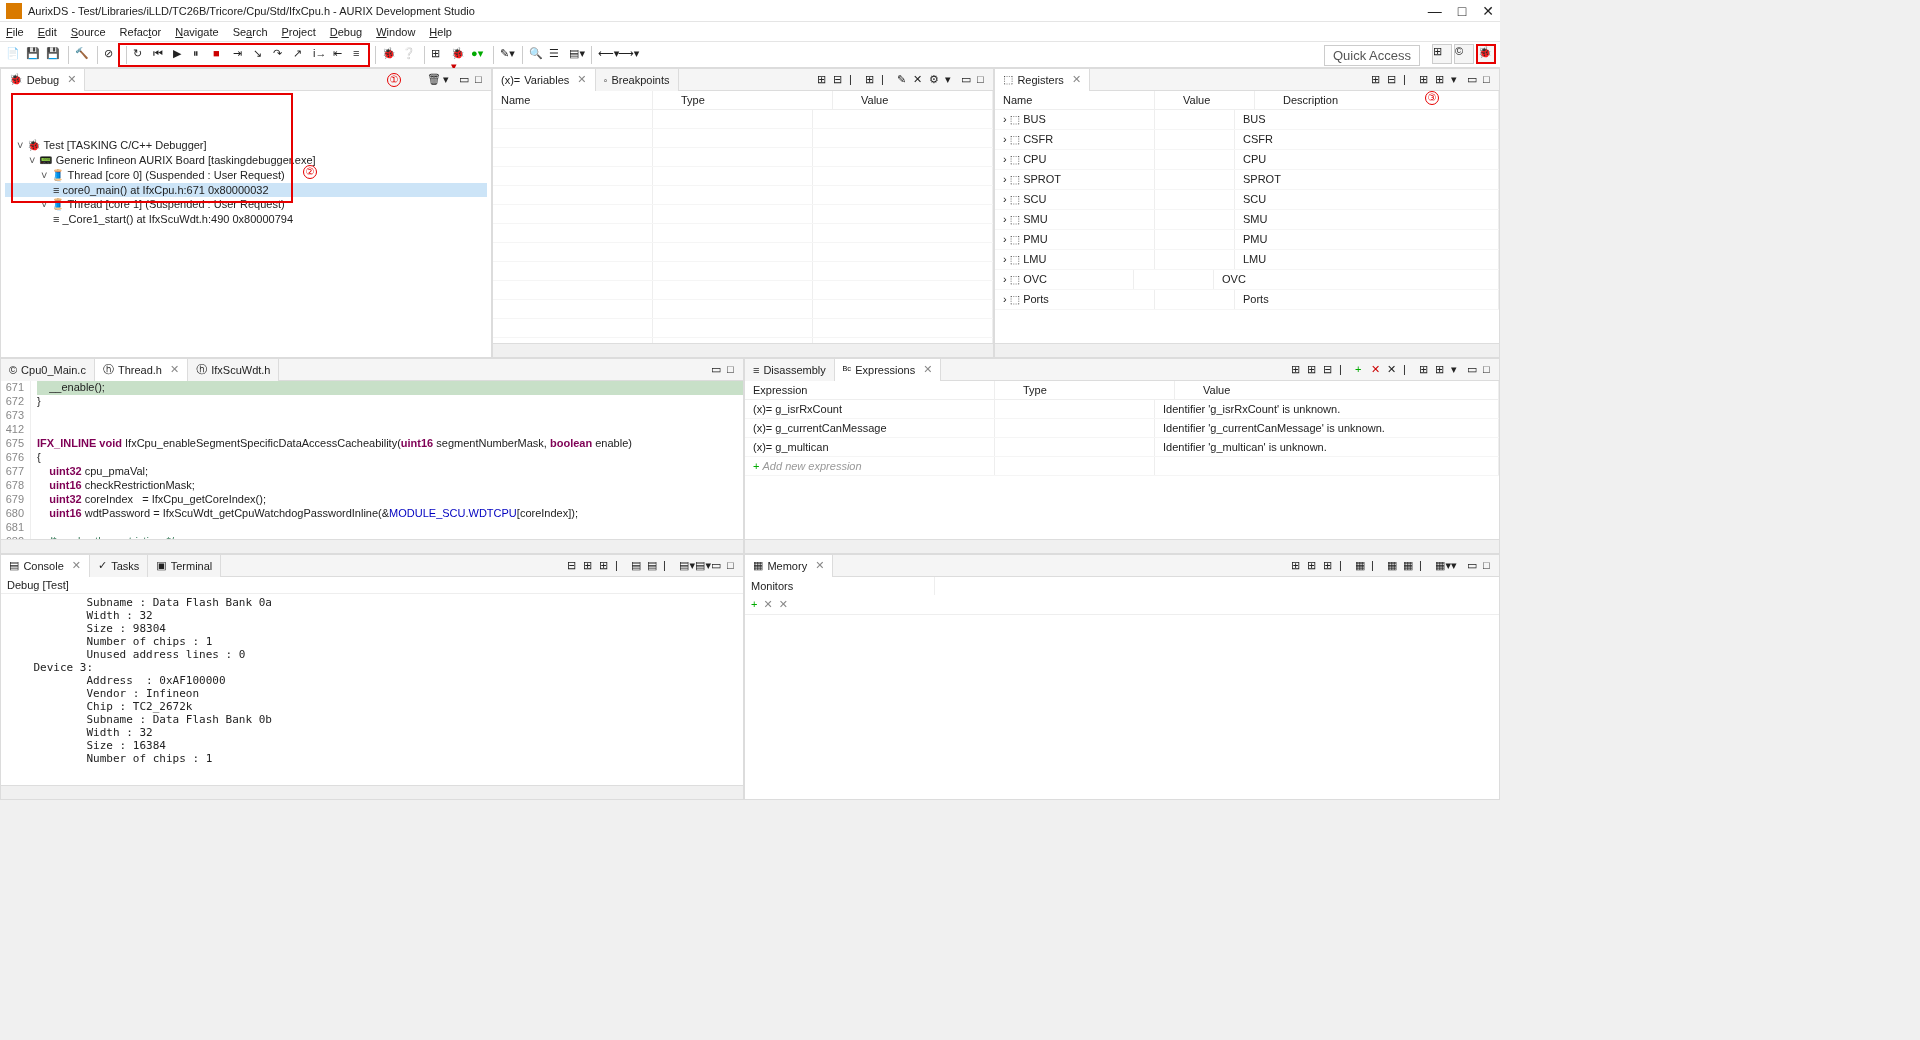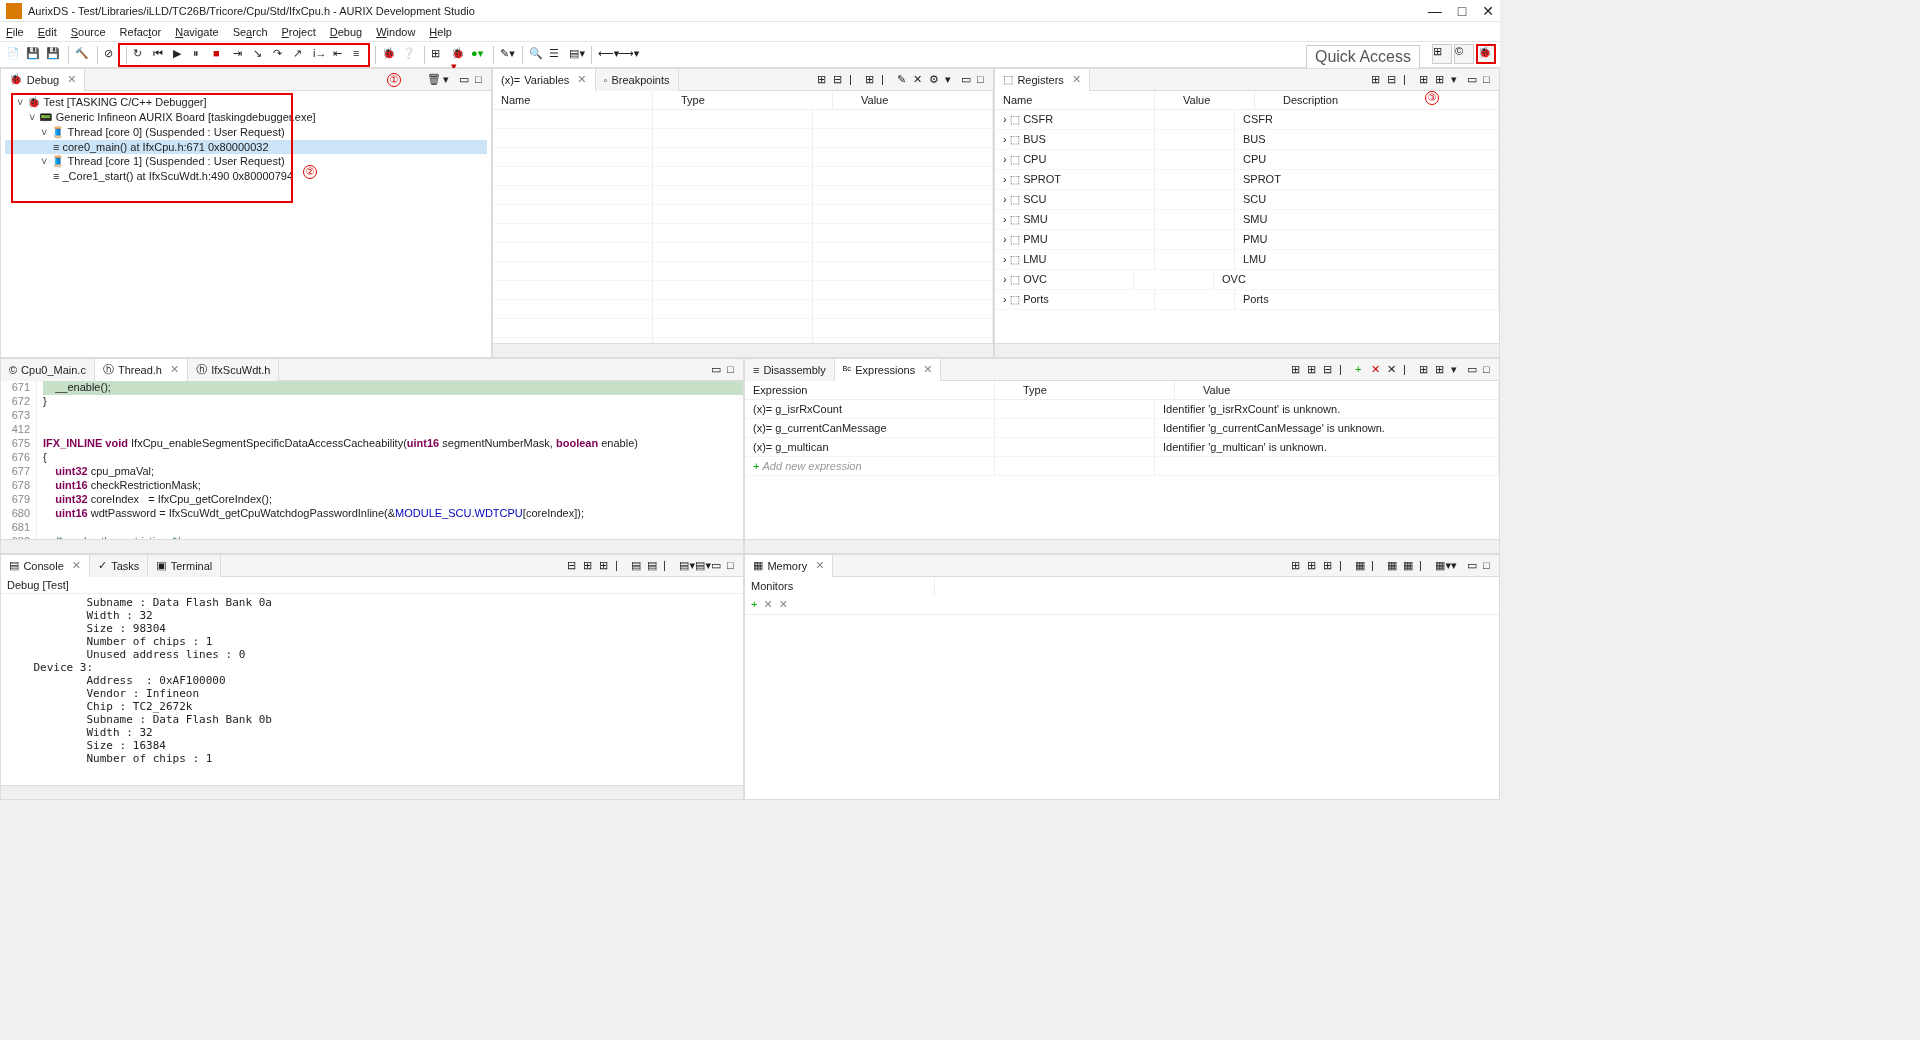--- a/index.html
+++ b/index.html
@@ -10,48 +10,48 @@
 .winbtns { display: flex; gap: 16px; }
 .winbtns span { font-size: 14px; cursor: default; }
 .menubar { height: 20px; background: #fff; display: flex; align-items: center; padding: 0 6px; gap: 14px; border-bottom: 1px solid #e5e5e5; }
 .menubar span { cursor: default; }
 .menubar u { text-decoration: underline; }
 .toolbar { height: 26px; background: #fff; display: flex; align-items: center; padding: 0 4px; border-bottom: 1px solid #dcdcdc; position: relative; }
 .tool-ico { width: 16px; height: 16px; margin: 0 2px; display: inline-block; position: relative; }
 .sep { width: 1px; height: 18px; background: #ccc; margin: 0 4px; }
 .redbox { position: absolute; border: 2px solid #e60000; pointer-events: none; z-index: 50; }
 .rednum { position: absolute; width: 14px; height: 14px; border: 1px solid #e60000; border-radius: 50%; color: #e60000; font-size: 10px; text-align: center; line-height: 12px; z-index: 51; }
-.quick-access { position: absolute; right: 80px; top: 3px; border: 1px solid #ccc; padding: 2px 8px; background: #fff; font-size: 16px; color: #555; }
+.quick-access { position: absolute; right: 80px; top: 3px; border: 1px solid #ccc; padding: 2px 8px; background: #fff; font-size: 13px; color: #555; }
 .persp-btns { position: absolute; right: 4px; top: 2px; display: flex; gap: 2px; }
 .persp-btns .pb { width: 20px; height: 20px; border: 1px solid #ccc; background: #f5f5f5; }
 .main { flex: 1; display: flex; flex-direction: column; background: #fff; }
 .row1 { display: flex; height: 290px; }
 .row2 { display: flex; height: 196px; }
 .row3 { display: flex; flex: 1; }
 .panel { display: flex; flex-direction: column; border: 1px solid #dcdcdc; background: #fff; }
 .tabbar { height: 22px; display: flex; align-items: center; background: #f5f5f5; border-bottom: 1px solid #dcdcdc; position: relative; }
 .tab { padding: 3px 8px; display: flex; align-items: center; gap: 4px; background: #fff; border-right: 1px solid #dcdcdc; height: 22px; }
 .tab.inactive { background: #f5f5f5; }
 .tab .x { color: #888; margin-left: 4px; }
 .view-toolbar { position: absolute; right: 2px; display: flex; gap: 2px; }
 .view-toolbar span { width: 14px; height: 14px; }
-.tree { padding: 4px; font-size: 11px; }
+.tree { padding: 4px; font-size: 11px; margin-top: 43px; }
 .tree-item { padding: 1px 0; white-space: nowrap; }
 .tree-item.l1 { padding-left: 12px; }
 .tree-item.l2 { padding-left: 24px; }
 .tree-item.l3 { padding-left: 36px; }
 .tree-item.l4 { padding-left: 48px; }
 .tree-item.selected { background: #cce4f7; }
 .twisty { display: inline-block; width: 10px; color: #555; }
 .table-head { display: flex; background: #fff; border-bottom: 1px solid #eee; gap: 20px; }
 .table-head > div, .table-row > div { padding: 3px 8px; border-right: 1px solid #eee; }
 .table-row { display: flex; border-bottom: 1px solid #f5f5f5; }
 .table-body { overflow-y: auto; flex: 1; }
 .code-area { flex: 1; display: flex; background: #fff; overflow: hidden; }
-.gutter { width: 30px; text-align: right; padding-right: 6px; color: #888; background: #fff; border-right: 1px solid #eee; margin-left: 6px; }
+.gutter { width: 30px; text-align: right; padding-right: 6px; color: #888; background: #fff; border-right: 1px solid #eee; }
 .code { flex: 1; font-family: Consolas, monospace; font-size: 11px; white-space: pre; padding-left: 6px; }
 .kw { color: #7f0055; font-weight: bold; }
 .cm { color: #3f7f5f; }
 .mac { color: #0000c0; }
 .expr-add { color: #999; font-style: italic; }
 .console-text { font-family: Consolas, monospace; font-size: 11px; white-space: pre; padding: 2px 6px; overflow: auto; flex: 1; }
 .scroll-x { height: 14px; background: #f0f0f0; border-top: 1px solid #ddd; }
 </style>
 </head>
 <body>
@@ -263,28 +263,28 @@
         </div>
       </div>
       <div class="rednum" style="right:60px; top:22px;">③</div>
       <div class="table-head">
         <div style="width:160px;">Name</div>
         <div style="width:80px;">Value</div>
         <div style="flex:1;">Description</div>
       </div>
       <div class="table-body" id="reg-body">
           <div class="table-row">
+            <div style="width:160px;">› ⬚ BUS</div>
+            <div style="width:80px;"></div>
+            <div style="flex:1;">BUS</div>
+          </div>
+          <div class="table-row">
             <div style="width:160px;">› ⬚ CSFR</div>
             <div style="width:80px;"></div>
             <div style="flex:1;">CSFR</div>
-          </div>
-          <div class="table-row">
-            <div style="width:160px;">› ⬚ BUS</div>
-            <div style="width:80px;"></div>
-            <div style="flex:1;">BUS</div>
           </div>
           <div class="table-row">
             <div style="width:160px;">› ⬚ CPU</div>
             <div style="width:80px;"></div>
             <div style="flex:1;">CPU</div>
           </div>
           <div class="table-row">
             <div style="width:160px;">› ⬚ SPROT</div>
             <div style="width:80px;"></div>
             <div style="flex:1;">SPROT</div>

